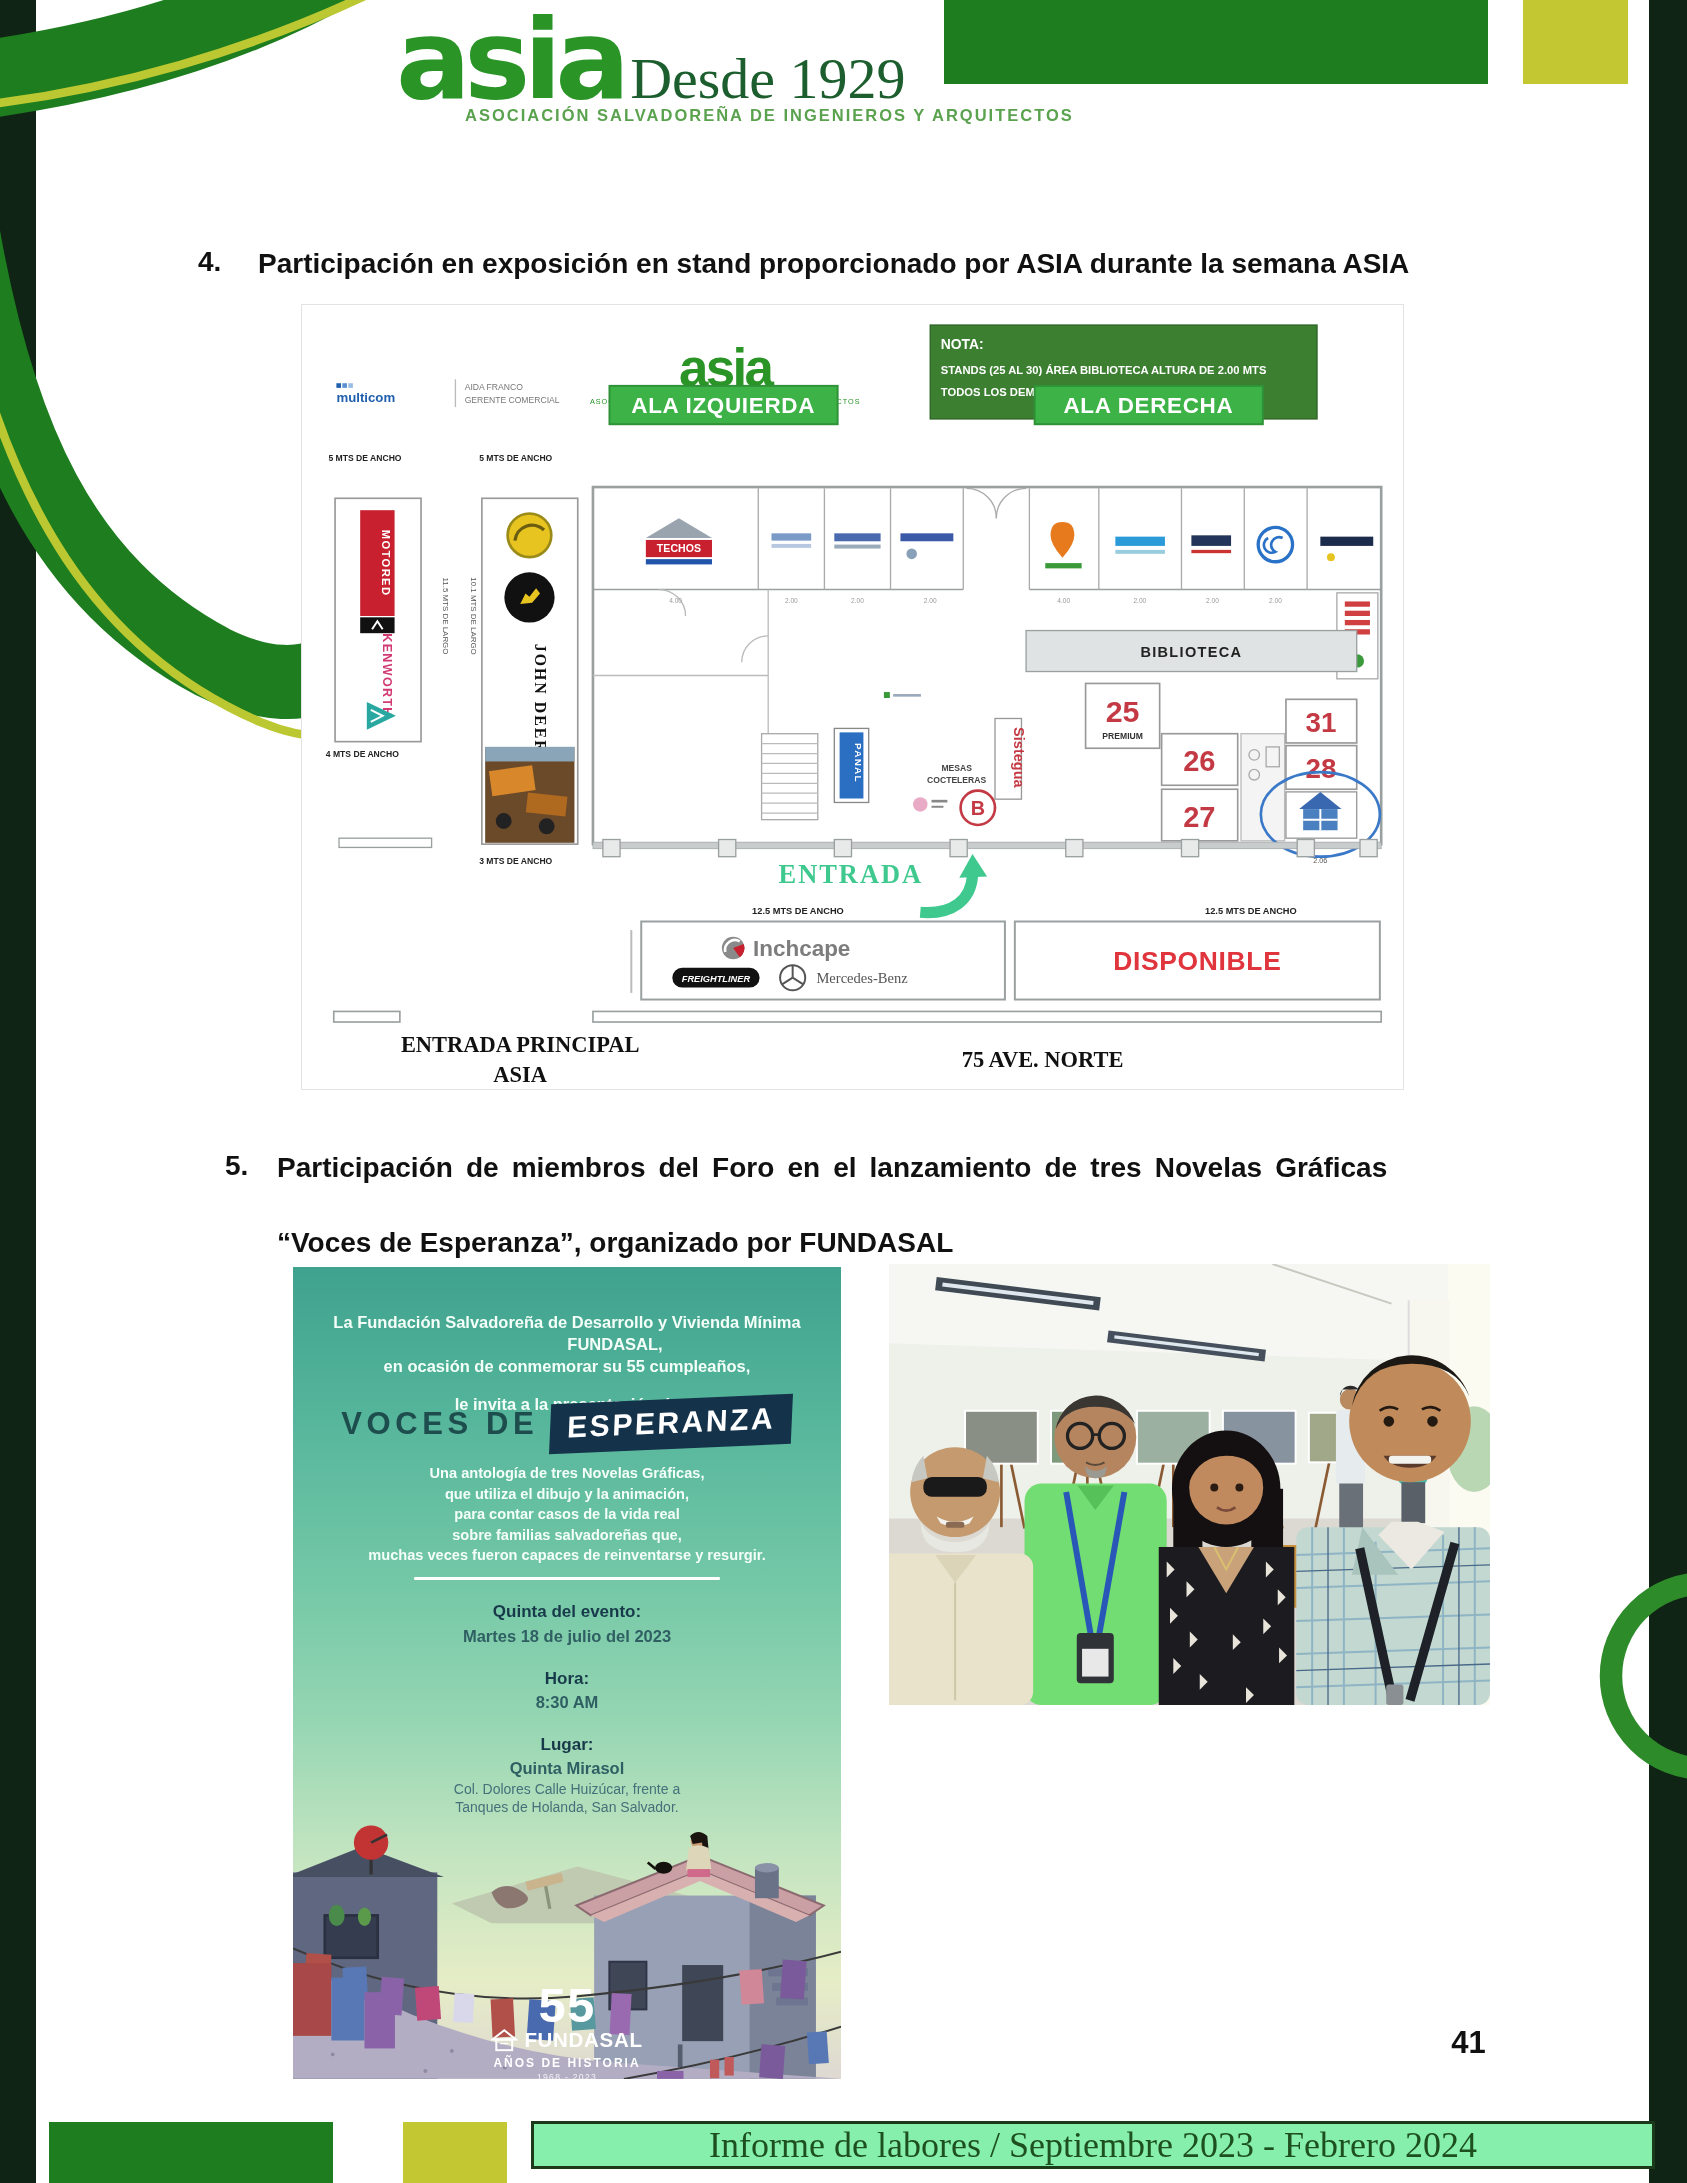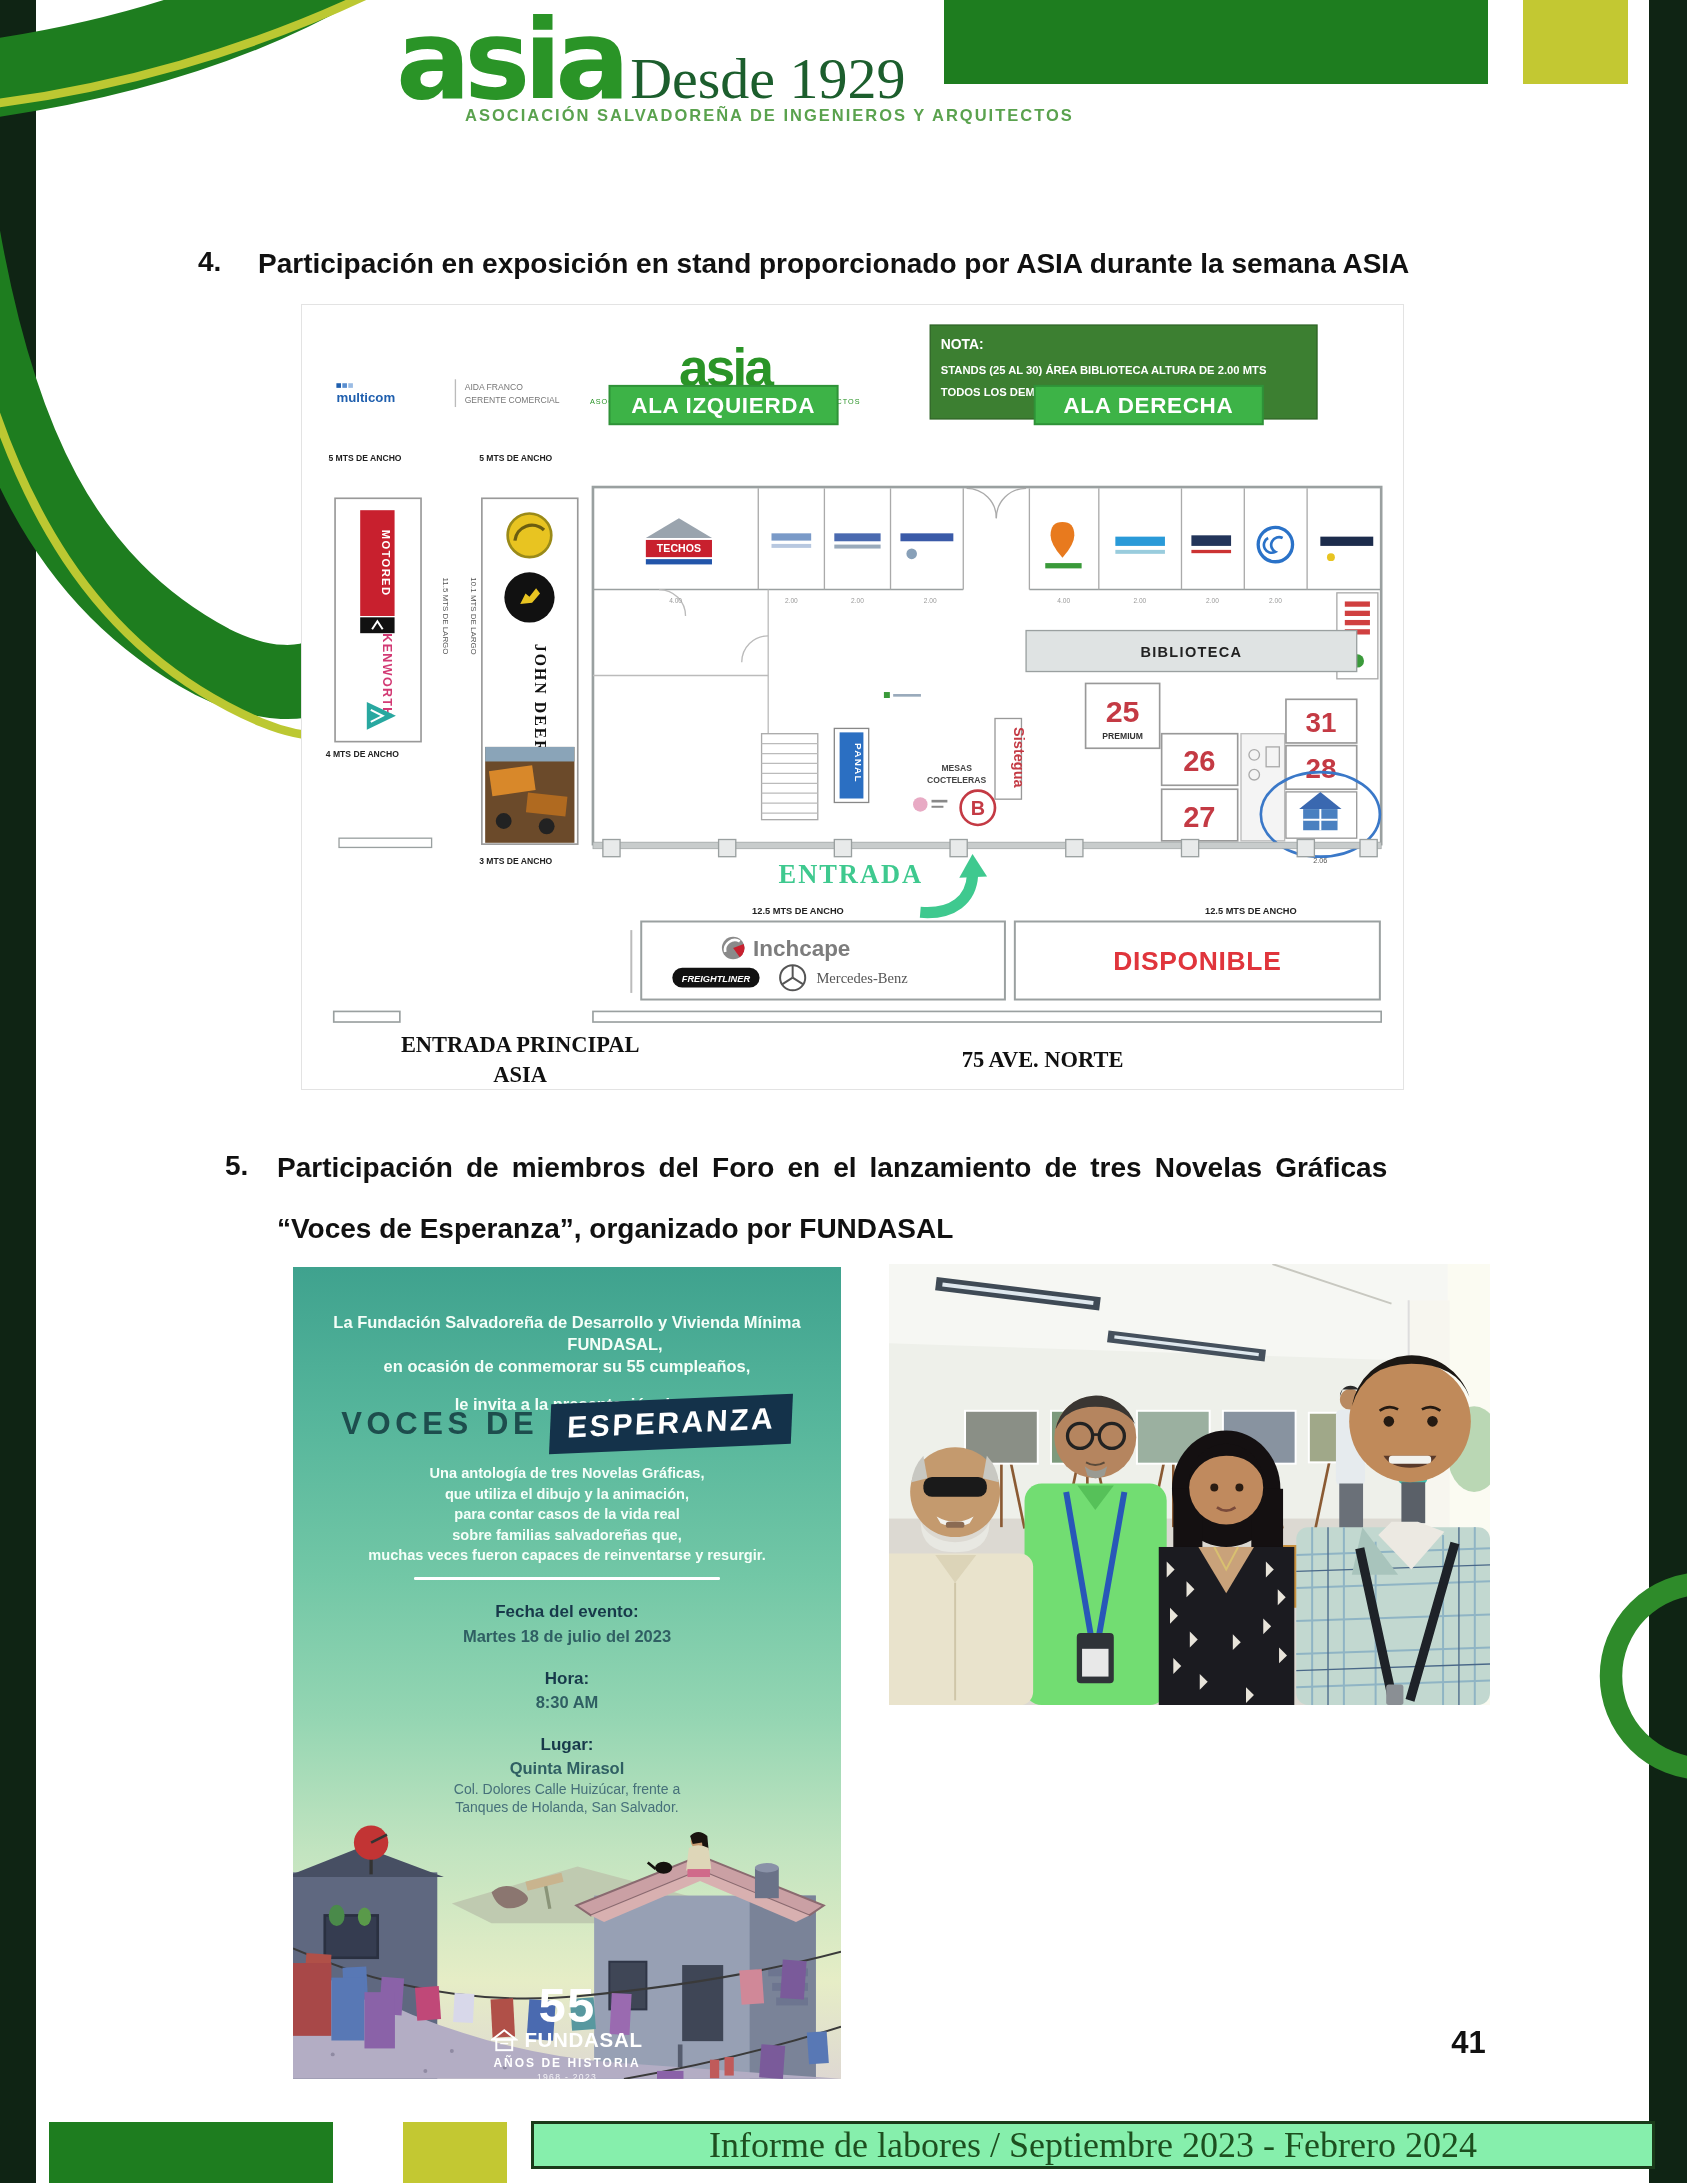--- a/index.html
+++ b/index.html
@@ -353,21 +353,21 @@
       <text x="330" y="1174" text-anchor="middle" font-size="34" font-weight="bold" class="serif" fill="#111">ASIA</text>
       <text x="1120" y="1152" text-anchor="middle" font-size="34" font-weight="bold" class="serif" fill="#111">75 AVE. NORTE</text>
     </g>
   </svg>
 
   <div class="abs" style="left:225px;top:1150px;width:1286px;">
     <div style="display:flex;">
       <span class="hnum" style="min-width:52px;">5.</span>
       <span class="htext" style="word-spacing:5.3px;">Participación de miembros del Foro en el lanzamiento de tres Novelas Gráficas</span>
     </div>
-    <div class="htext" style="margin-left:52px;margin-top:26px;">“Voces de Esperanza”, organizado por FUNDASAL</div>
+    <div class="htext" style="margin-left:52px;margin-top:40px;">“Voces de Esperanza”, organizado por FUNDASAL</div>
   </div>
 
   <div id="poster">
     <div class="pline" style="top:46px;font-size:16.5px;">La Fundación Salvadoreña de Desarrollo y Vivienda Mínima</div>
     <div class="pline" style="top:68px;font-size:16.5px;padding-left:48px;">FUNDASAL,</div>
     <div class="pline" style="top:90px;font-size:16.5px;">en ocasión de conmemorar su 55 cumpleaños,</div>
     <div class="pline" style="top:112px;font-size:16.5px;margin-top:16px;">le invita a la presentación de</div>
 
     <div id="voces-row">
       <span id="voces-de">VOCES DE</span>
@@ -375,21 +375,21 @@
     </div>
 
     <div class="pline" style="top:198px;font-size:14.6px;">Una antología de tres Novelas Gráficas,</div>
     <div class="pline" style="top:219px;font-size:14.6px;">que utiliza el dibujo y la animación,</div>
     <div class="pline" style="top:239px;font-size:14.6px;">para contar casos de la vida real</div>
     <div class="pline" style="top:260px;font-size:14.6px;">sobre familias salvadoreñas que,</div>
     <div class="pline" style="top:280px;font-size:14.6px;">muchas veces fueron capaces de reinventarse y resurgir.</div>
 
     <div style="position:absolute;top:310px;left:22%;width:56%;height:2.6px;background:#fff;border-radius:1.3px;"></div>
 
-    <div class="pline pdark" style="top:335px;font-size:17px;">Fecha del evento:</div>
+    <div class="pline pdark" style="top:335px;font-size:17px;">Quinta del evento:</div>
     <div class="pline pval" style="top:360px;font-size:16.5px;">Martes 18 de julio del 2023</div>
 
     <div class="pline pdark" style="top:402px;font-size:17px;">Hora:</div>
     <div class="pline pval" style="top:426px;font-size:16.5px;">8:30 AM</div>
 
     <div class="pline pdark" style="top:468px;font-size:17px;">Lugar:</div>
     <div class="pline pval" style="top:492px;font-size:16.5px;">Quinta Mirasol</div>
     <div class="pline" style="top:514px;font-size:14px;color:#46707a;font-weight:normal;">Col. Dolores Calle Huizúcar, frente a</div>
     <div class="pline" style="top:532px;font-size:14px;color:#46707a;font-weight:normal;">Tanques de Holanda, San Salvador.</div>
 

